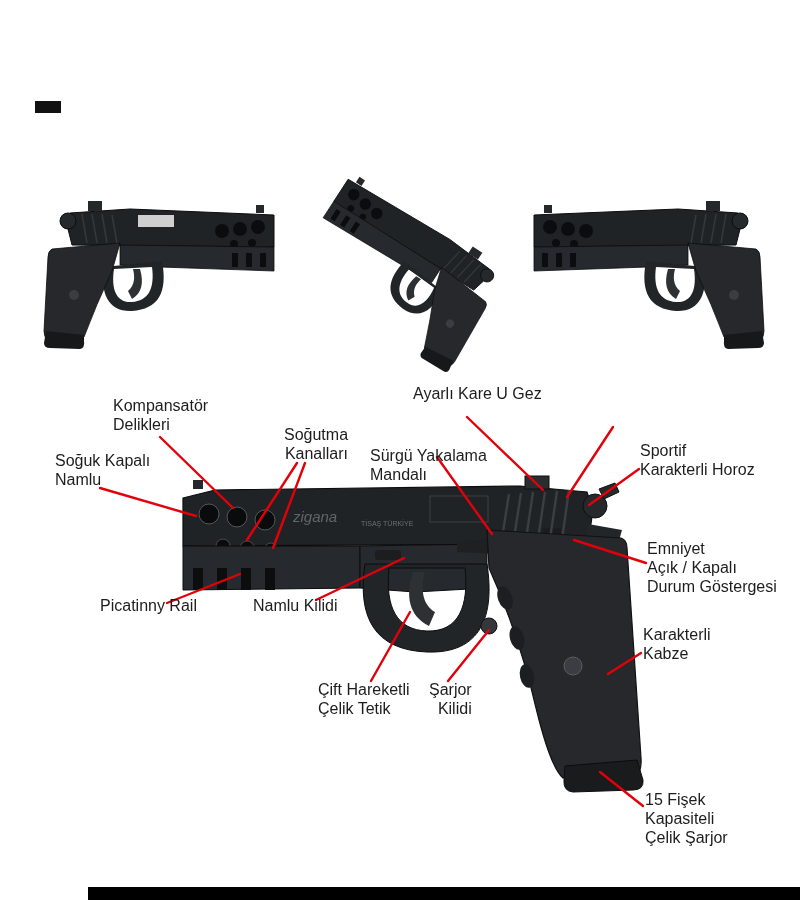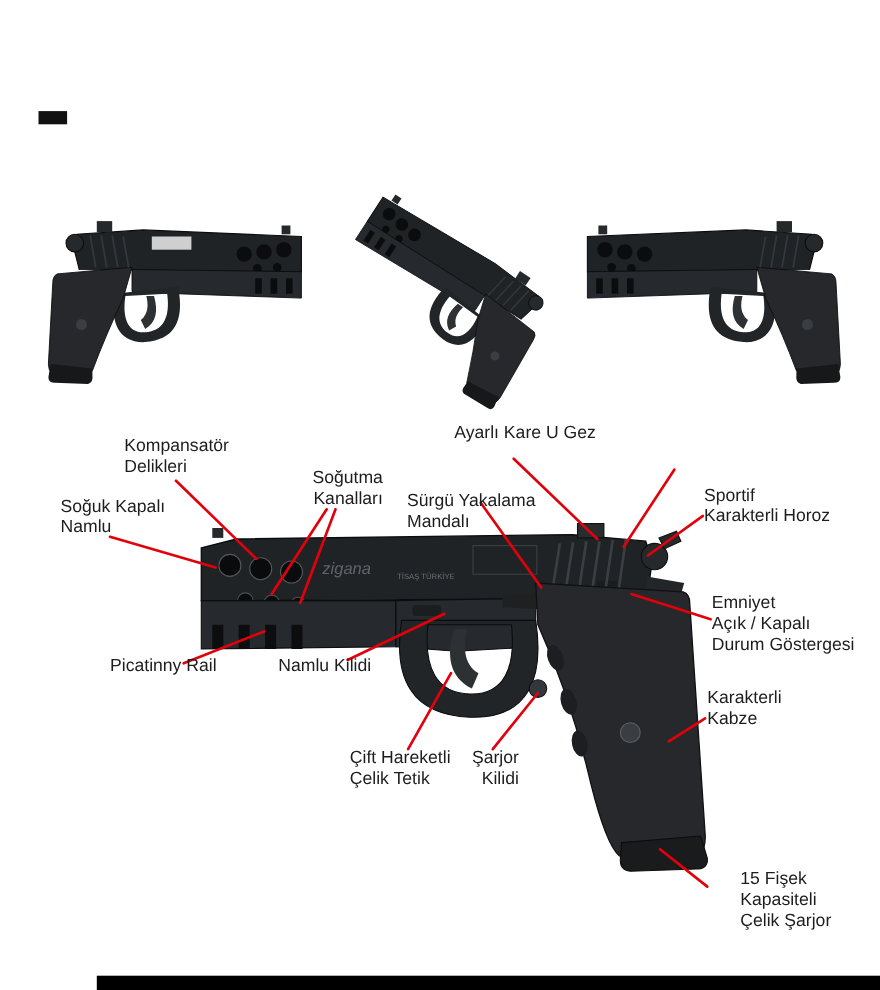--- a/index.html
+++ b/index.html
@@ -180,20 +180,20 @@
     <span>Çelik Tetik</span>
   </div>
   <div class="lbl center" style="left:429px;top:681px;">
     <span>Şarjor</span>
     <span>Kilidi</span>
   </div>
   <div class="lbl" style="left:643px;top:626px;">
     <span>Karakterli</span>
     <span>Kabze</span>
   </div>
-  <div class="lbl" style="left:645px;top:791px;margin-left:28px;">
+  <div class="lbl" style="left:645px;top:791px;">
     <span>15 Fişek</span>
     <span>Kapasiteli</span>
     <span>Çelik Şarjor</span>
   </div>
 
   <div class="footer-bar"></div>
 </div>
 
 </body></html>

